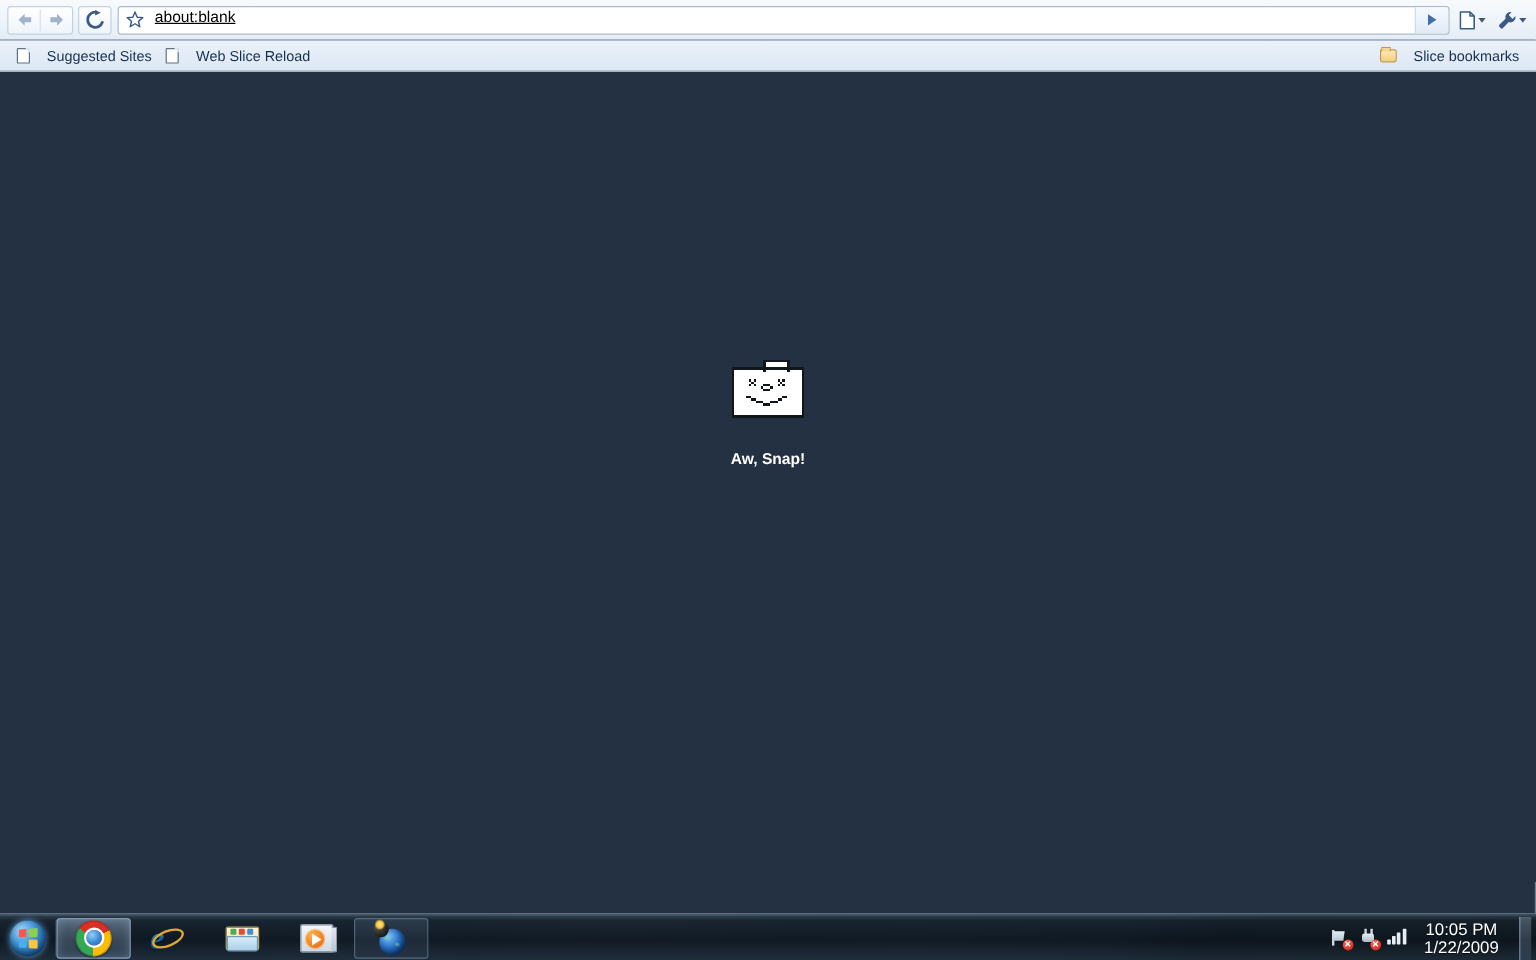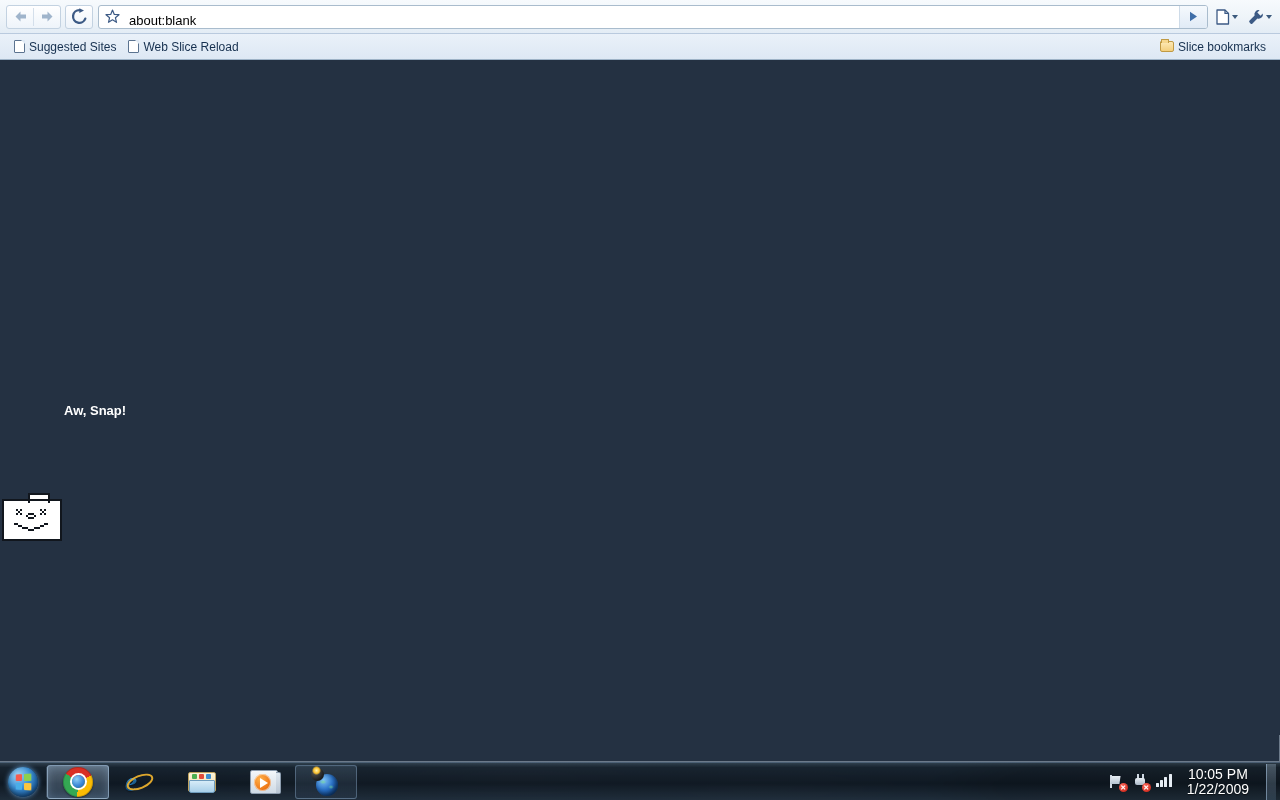--- a/index.html
+++ b/index.html
@@ -108,23 +108,24 @@
   }
   .nav-group .divider { width: 1px; height: 18px; background: #d4dfeb; }
   .arrow-svg { display: block; }
   #reload-btn {
     width: 28px; height: 24px; margin-right: 5px; display: flex;
     align-items: center; justify-content: center; cursor: pointer;
     border: 1px solid #c3d2e1; border-radius: 3px;
     background: linear-gradient(180deg, #ffffff, #eef4fa);
   }
   #omnibox {
-    flex: 1; height: 24px; display: flex; align-items: flex-end;
+    flex: 1; height: 24px; display: flex; align-items: flex-start;
     background: #ffffff; border: 1px solid #a9bccd; border-radius: 3px;
     overflow: hidden;
+    text-decoration: underline;
   }
   #star-icon { width: 26px; height: 22px; display: flex; align-items: center; justify-content: center; cursor: pointer; }
   #url-text {
     flex: 1; font-size: 13px; color: #000000; padding-left: 4px;
     white-space: nowrap; overflow: hidden;
   }
   #go-button {
     width: 28px; height: 22px; display: flex; align-items: center; justify-content: center;
     background: linear-gradient(180deg, #f5f9fd, #e1ebf6);
     border-left: 1px solid #cedbe8; cursor: pointer;
@@ -139,21 +140,21 @@
   }
 
   
   #bookmarks-bar {
     position: relative; height: 26px; width: 1280px;
     background: linear-gradient(180deg, #eaf1f9 0%, #dde8f4 100%);
     border-bottom: 1px solid #9eb3c7;
     display: flex; align-items: center; padding: 0 8px;
   }
   .bm-item {
-    display: flex; align-items: center; gap: 4px; padding: 2px 6px;
+    display: flex; align-items: center; gap: 14px; padding: 2px 6px;
     font-size: 12px; color: #16304f; cursor: pointer; border-radius: 2px;
     white-space: nowrap;
   }
   .doc-icon {
     width: 11px; height: 13px; background: #ffffff;
     border: 1px solid #5b7390; position: relative; border-radius: 1px;
   }
   .doc-icon:after {
     content: ""; position: absolute; right: -1px; top: -1px;
     border-width: 0 4px 4px 0; border-style: solid;
@@ -166,21 +167,21 @@
   .folder-icon:before {
     content: ""; position: absolute; left: 0; top: -3px; width: 6px; height: 3px;
     background: #f6d78e; border: 1px solid #c09a44; border-bottom: none;
     border-radius: 1px 1px 0 0;
   }
   #other-bookmarks { margin-left: auto; }
 
   
   #page-content {
     position: relative; width: 1280px; height: 675px; background: #243142;
-    display: flex; flex-direction: row; align-items: center;
+    display: flex; flex-direction: column; align-items: center;
   }
   #sad-folder { margin-top: 238px; }
   #crash-title {
     margin-top: 25px; font-size: 13px; font-weight: bold; color: #ffffff;
   }
   #crash-message {
     margin-top: 21px; font-size: 13px; color: #ffffff;
   }
 
   

